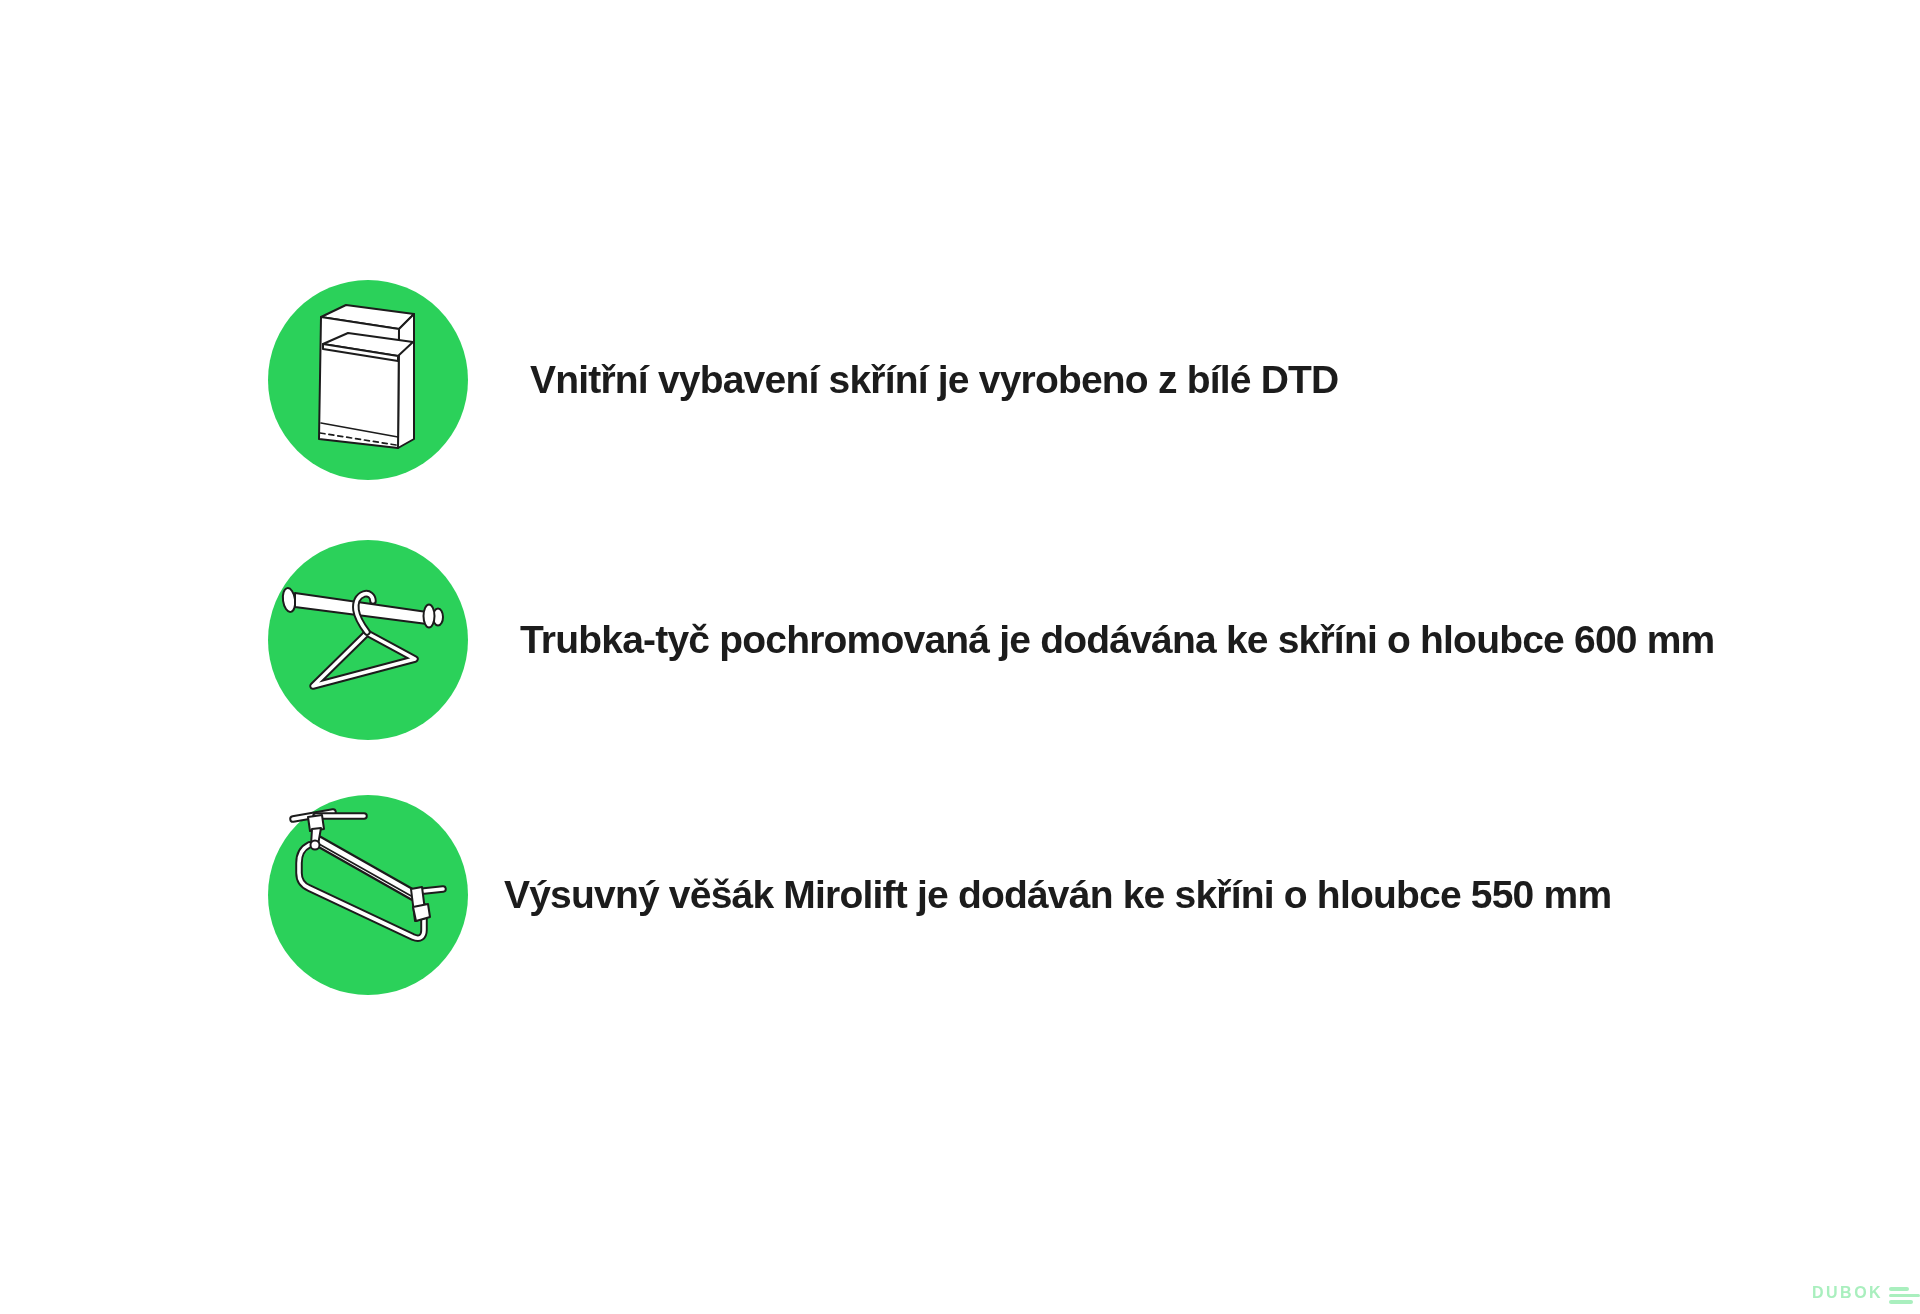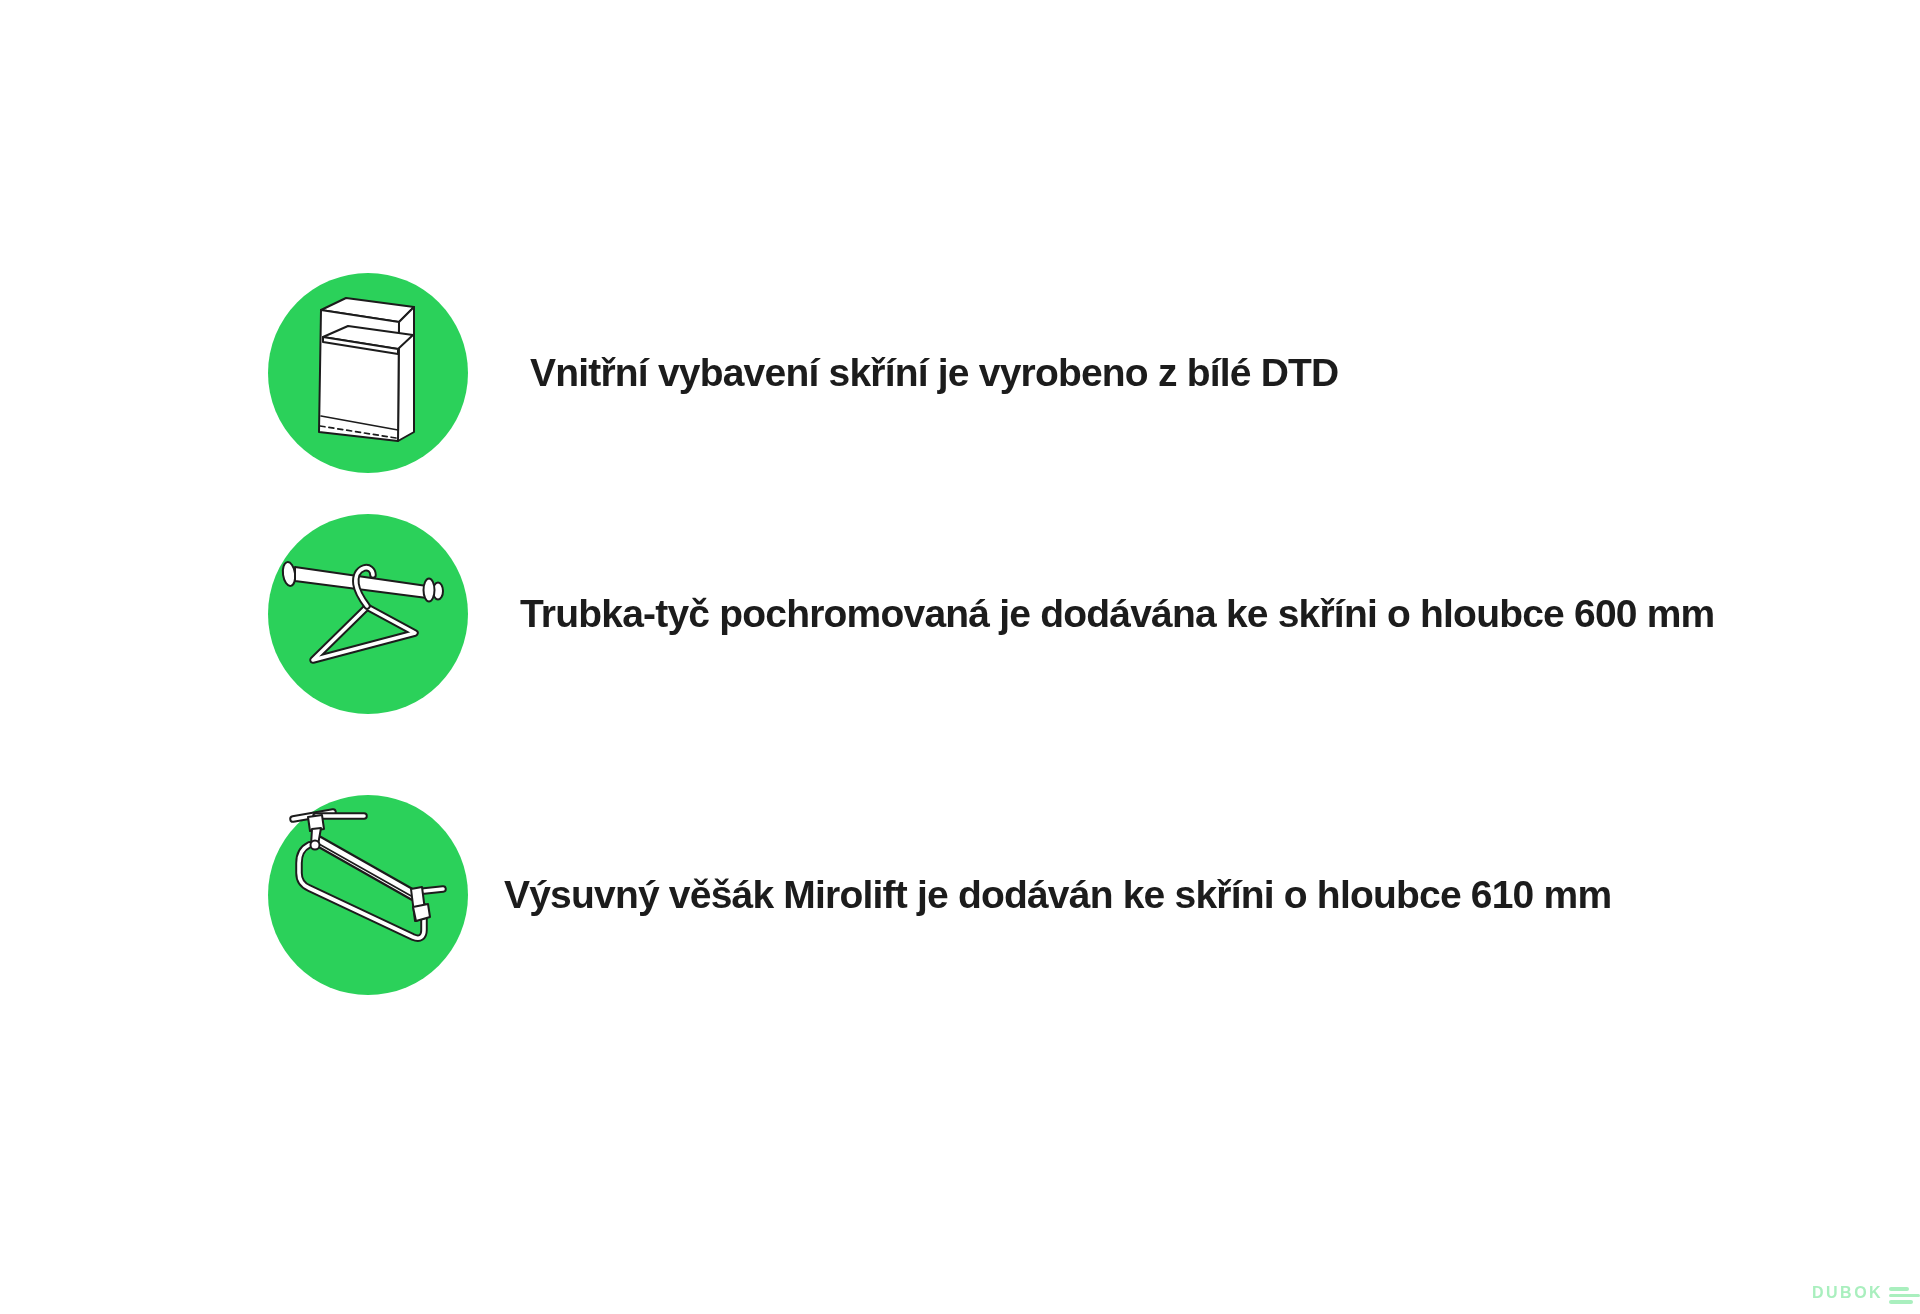--- a/index.html
+++ b/index.html
@@ -10,22 +10,22 @@
     overflow:hidden;
     font-family:"Liberation Sans",sans-serif;
   }
   .row{
     position:absolute;
     left:268px;
     height:200px;
     display:flex;
     align-items:center;
   }
-  .row-1{top:273px;}
-  .row-2{top:514px;}
+  .row-1{top:280px;}
+  .row-2{top:540px;}
   .row-3{top:795px;}
   .circle{
     width:200px;height:200px;
     border-radius:50%;
     background:var(--green,#2bd15a);
     flex:0 0 auto;
     display:flex;align-items:center;justify-content:center;
   }
   .circle svg{width:200px;height:200px;display:block;}
   .caption{
@@ -123,21 +123,21 @@
         <path class="panel" d="M40,22 L54,20 L56,34 L42,36 Z"></path>
         <path class="panel" d="M44,34 L53,33 L50,50 L43,50 Z"></path>
         <circle class="panel" cx="47" cy="50" r="4.5"></circle>
 
         <path class="wire-outline" d="M156,96 L175,94"></path>
         <path class="wire-core" d="M156,96 L175,94"></path>
         <path class="panel" d="M143,94 L154,92 L158,123 L147,126 Z"></path>
         <path class="panel" d="M145,112 L160,109 L162,122 L148,126 Z"></path>
       </svg>
     </div>
-    <p class="caption">Výsuvný věšák Mirolift je dodáván ke skříni o hloubce 610 mm</p>
+    <p class="caption">Výsuvný věšák Mirolift je dodáván ke skříni o hloubce 550 mm</p>
   </section>
 
 </main>
 
 <footer class="brand">
   <span class="brand-name">DUBOK</span>
   <span class="brand-tagline">
     <span class="tag-1"></span>
     <span class="tag-2"></span>
     <span class="tag-3"></span>

